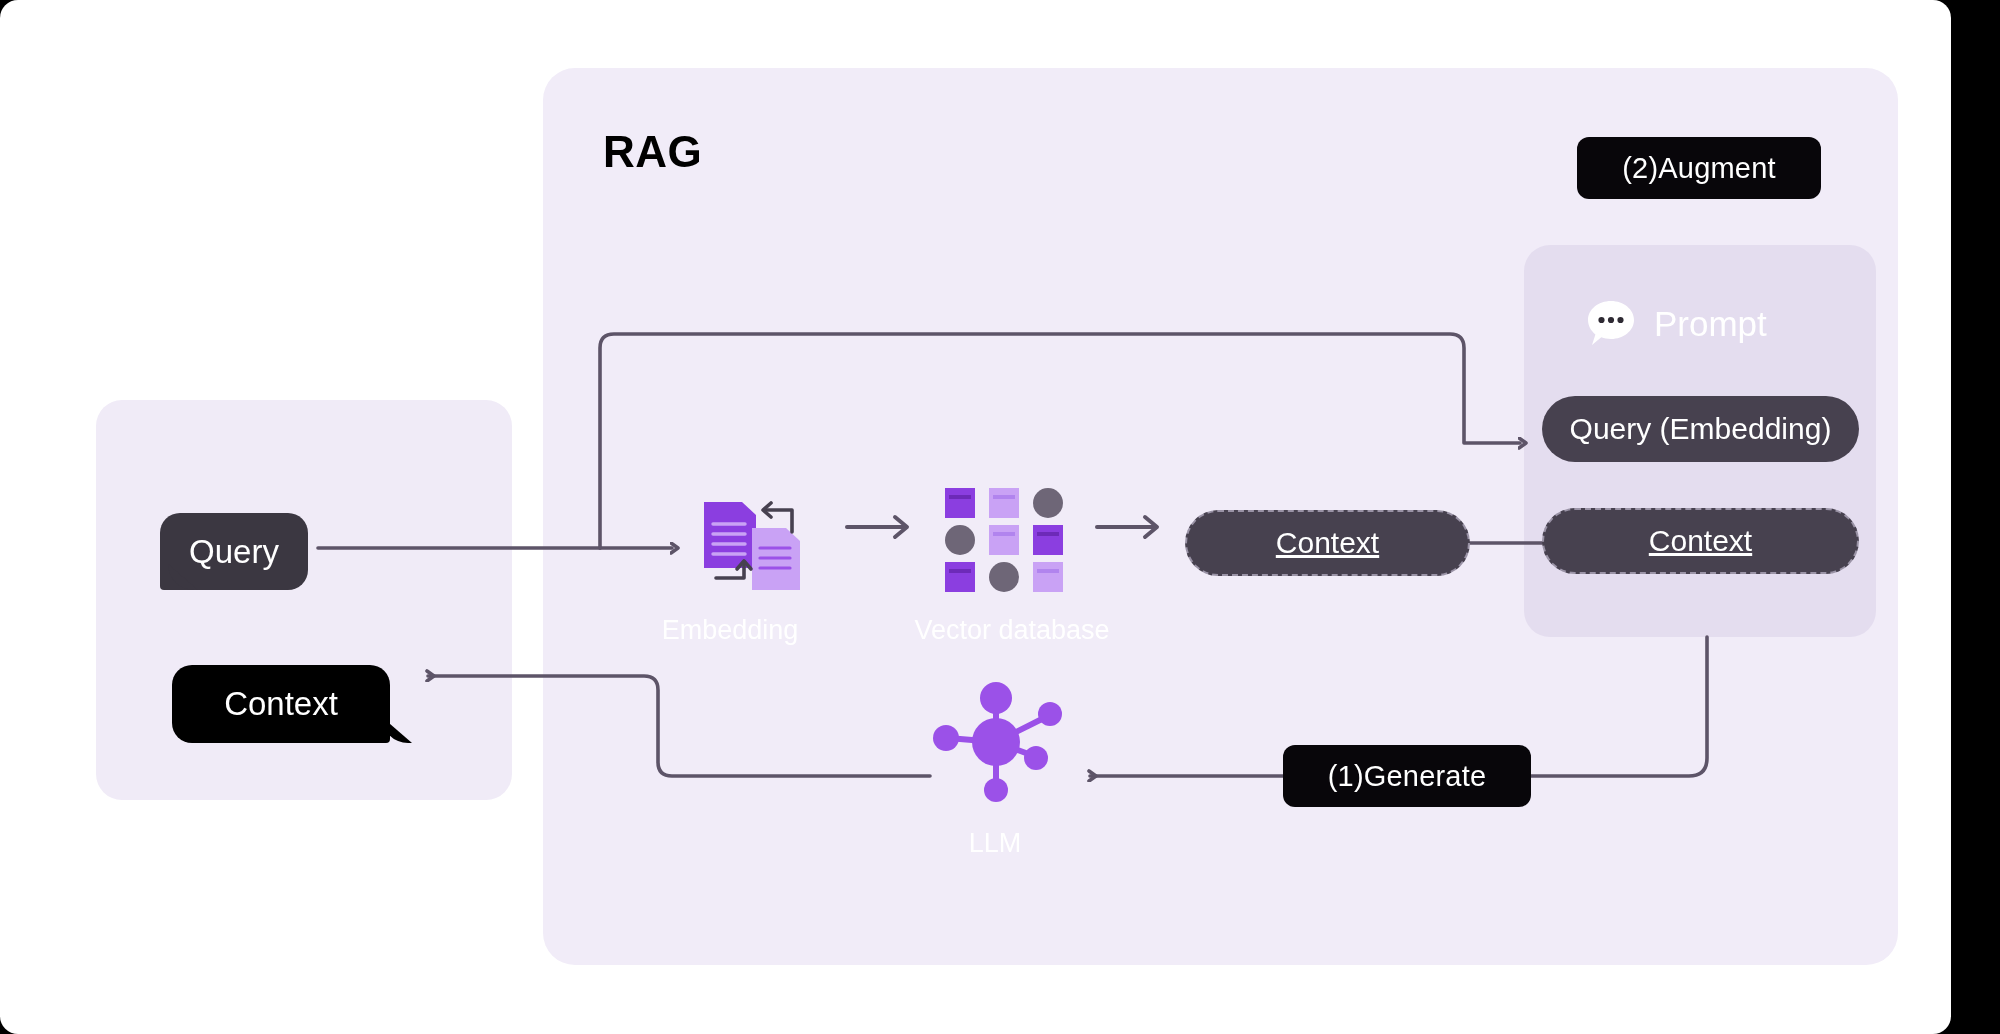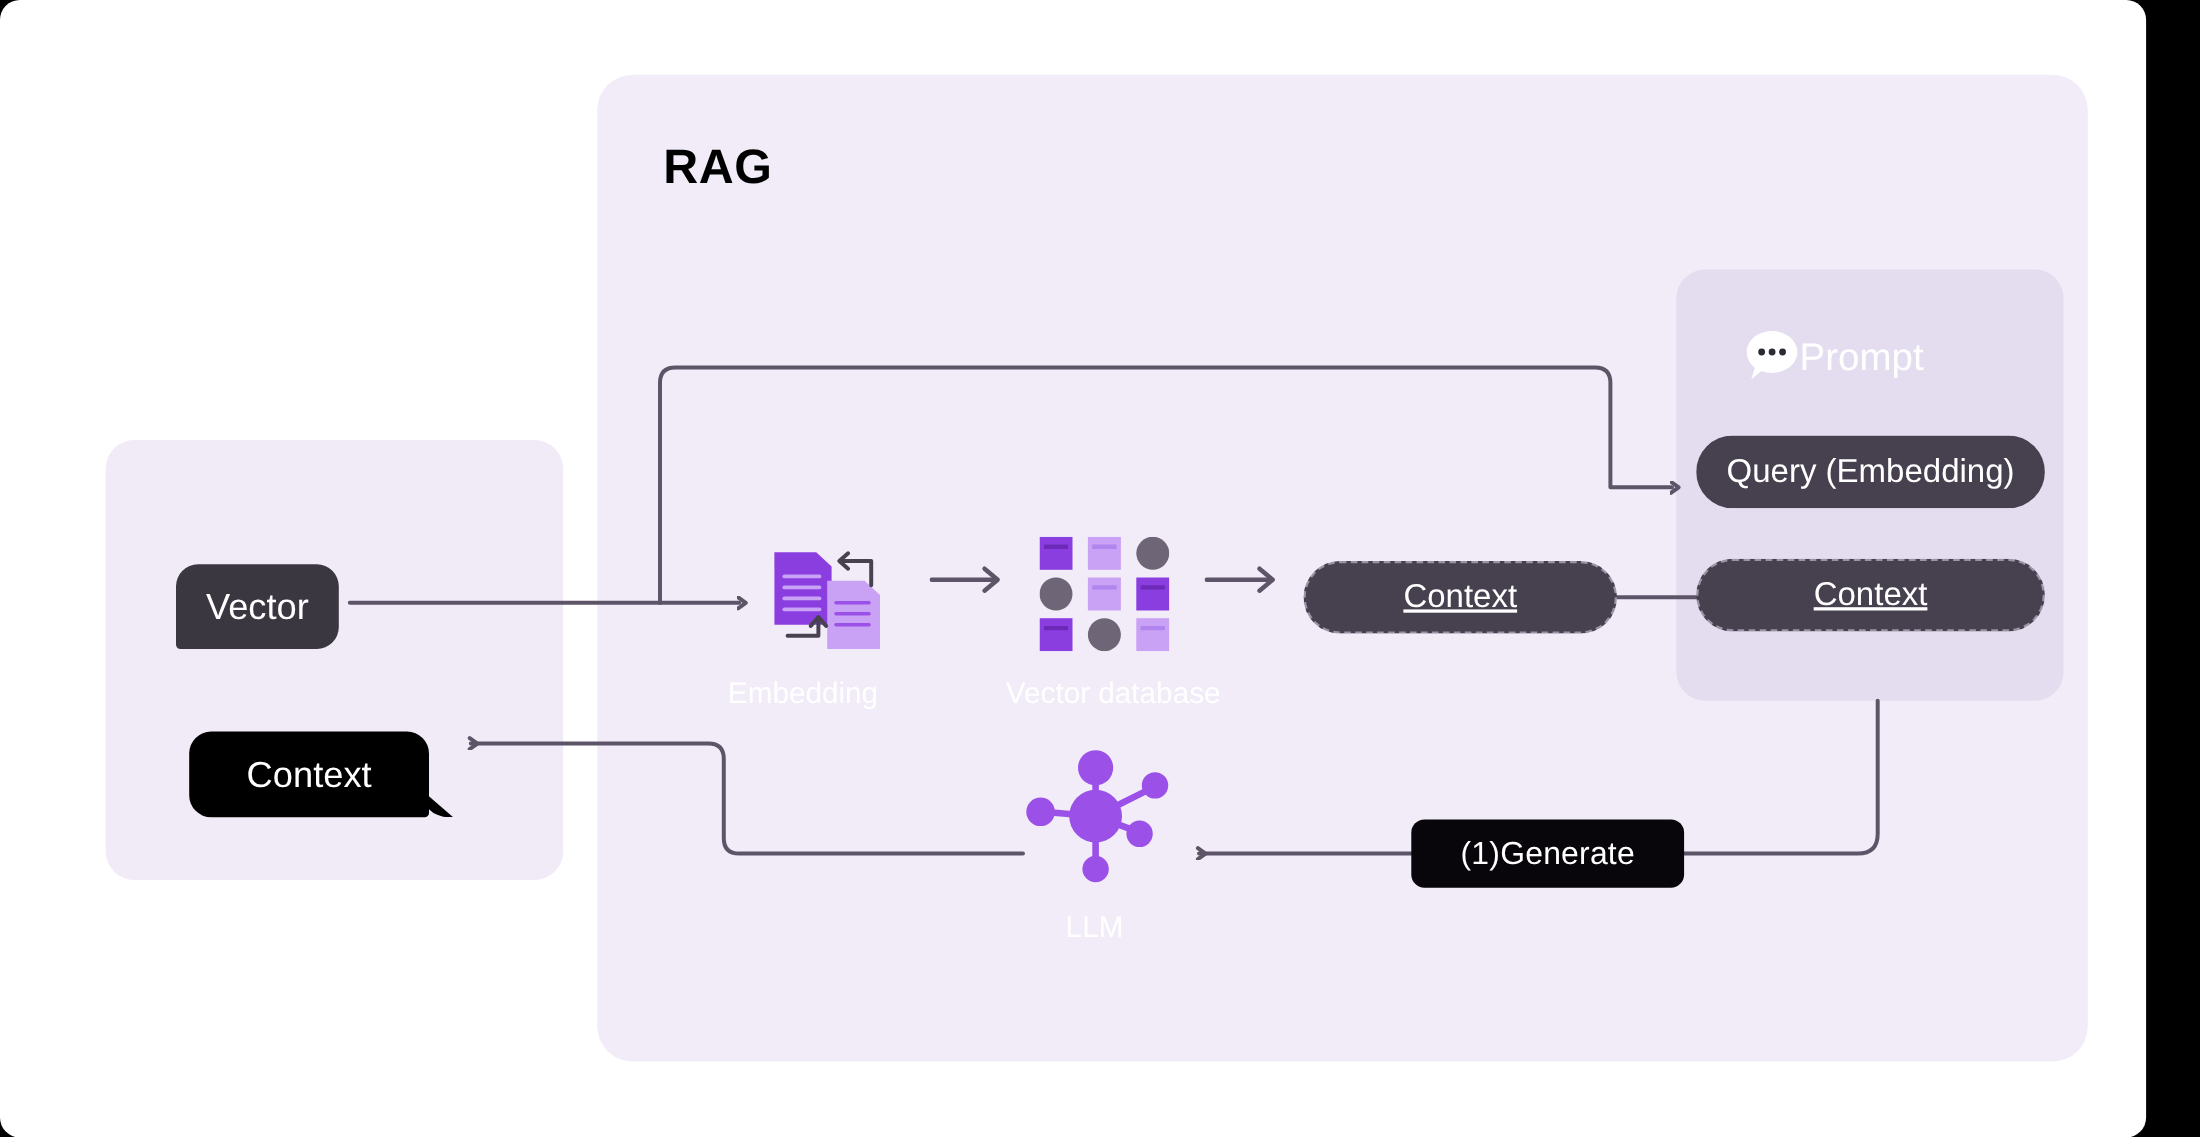--- a/index.html
+++ b/index.html
@@ -148,21 +148,21 @@
   .pill-context-main  { left: 1185px; top: 510px; width: 285px; height: 66px; }
   .pill-query-embed   { left: 1542px; top: 396px; width: 317px; height: 66px; }
   .pill-context-prom  { left: 1542px; top: 508px; width: 317px; height: 66px; }
 
   
   .prompt-head {
     position: absolute;
     left: 1586px; top: 297px;
     display: flex;
     align-items: center;
-    gap: 0;
+    gap: 18px;
     z-index: 7;
   }
   .prompt-label {
     font-size: 35px;
     color: #ffffff;
   }
 
   
   .node-label {
     position: absolute;
@@ -213,23 +213,24 @@
       <path d="M1470,543 L1542,543"></path>
 
       <path d="M1707,637 L1707,758 Q1707,776 1689,776 L1090,776" marker-end="url(#arrowL)"></path>
 
       <path d="M930,776 L672,776 Q658,776 658,762 L658,690 Q658,676 644,676 L428,676" marker-end="url(#arrowL)"></path>
     </g>
   </svg>
 
   <div class="rag-title">RAG</div>
 
+  <div class="step-badge step-augment">(2)Augment</div>
   <div class="step-badge step-generate">(1)Generate</div>
 
-  <div class="bubble bubble-query">Vector</div>
+  <div class="bubble bubble-query">Query</div>
   <div class="bubble bubble-response">Context</div>
 
   <div class="icon-embedding">
     <svg viewBox="0 0 110 110" width="110" height="110">
 
       <path d="M4,22 L42,22 L56,35 L56,88 L4,88 Z" fill="#8b3ee0"></path>
       <g stroke="#c9a2f5" stroke-width="3.4" stroke-linecap="round">
         <line x1="13" y1="44" x2="45" y2="44"></line>
         <line x1="13" y1="54" x2="45" y2="54"></line>
         <line x1="13" y1="64" x2="45" y2="64"></line>

